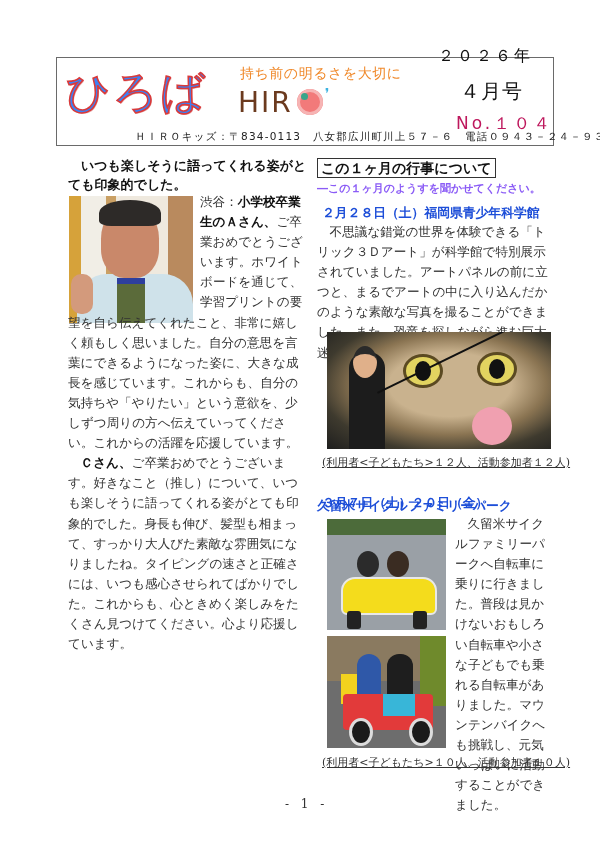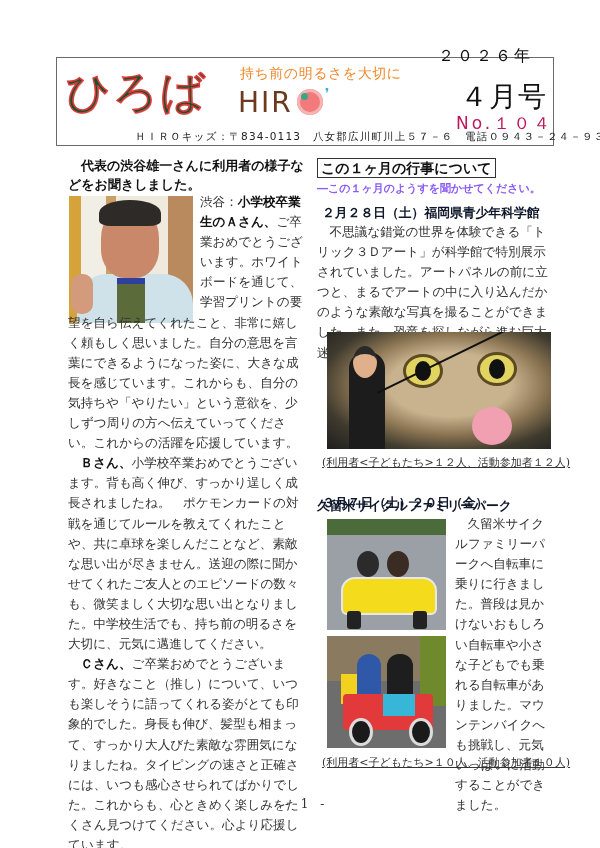--- a/index.html
+++ b/index.html
@@ -1,48 +1,48 @@
 <!DOCTYPE html>
 <html><head>
 <meta charset="utf-8">
 <style>
   html, body { margin:0; padding:0; background:#ffffff; }
   body { width:600px; height:848px; position:relative; overflow:hidden;
          font-family:"DejaVu Serif","Liberation Serif",serif; color:#222; }
   .abs { position:absolute; }
   .header-box { left:56px; top:57px; width:498px; height:89px; border:1.5px solid #6a6a6a; box-sizing:border-box; background:#fff; }
   .title-hiroba { left:66px; top:68px; font-family:"DejaVu Sans","Liberation Sans",sans-serif; font-size:44px; line-height:48px;
-    color:#14532d; -webkit-text-stroke:1.6px #d93a3a; letter-spacing:2px; text-shadow:1px 1px 0 #e9b0b0; }
+    color:#3b82f6; -webkit-text-stroke:1.6px #d93a3a; letter-spacing:2px; text-shadow:1px 1px 0 #e9b0b0; }
   .service-label { left:240px; top:65px; font-family:"DejaVu Sans","Liberation Sans",sans-serif; font-size:14px; color:#f08a2c; letter-spacing:0.5px; }
   .logo { left:238px; top:84px; height:36px; display:flex; align-items:center; font-family:"DejaVu Sans","Liberation Sans",sans-serif;
     font-weight:normal; font-size:28px; color:#6b3a1e; letter-spacing:2px; }
   .logo .flower { display:inline-block; width:26px; height:26px; border-radius:50%; background:#f27a7a; position:relative; margin:0 4px;
     box-shadow: 0 0 0 3px #f6b4b4 inset; }
   .logo .flower::after { content:""; position:absolute; left:4px; top:4px; width:7px; height:7px; border-radius:50%; background:#3aa58a; }
   .logo .drops { color:#3cb2e0; font-size:14px; margin-left:-2px; margin-top:-18px; }
   .year { left:438px; top:46px; font-family:"DejaVu Sans","Liberation Sans",sans-serif; font-size:16px; letter-spacing:3px; color:#111; }
-  .issue { left:460px; top:78px; font-family:"DejaVu Sans","Liberation Sans",sans-serif; font-size:28px; color:#111; letter-spacing:1px; }
+  .issue { left:460px; top:78px; font-family:"DejaVu Sans","Liberation Sans",sans-serif; font-size:20px; color:#111; letter-spacing:1px; }
   .issue-no { left:456px; top:112px; font-family:"DejaVu Sans","Liberation Sans",sans-serif; font-size:17px; color:#be185d; letter-spacing:3px; }
   .address { left:135px; top:130px; font-family:"DejaVu Sans","Liberation Sans",sans-serif; font-size:10.5px; color:#222; letter-spacing:1.2px; white-space:nowrap; }
   .lead { left:68px; top:156px; width:240px; font-family:"DejaVu Sans","Liberation Sans",sans-serif; font-weight:bold; font-size:13px; line-height:19px; color:#111; }
   .col-text { font-size:12.6px; line-height:20.1px; color:#333; }
   .col-text b { font-family:"DejaVu Sans","Liberation Sans",sans-serif; color:#111; }
   .photo { overflow:hidden; }
   .photo-man { left:69px; top:196px; width:124px; height:127px;
     background: linear-gradient(90deg,#d6a23a 0 10%, #f1eee6 10% 30%, #caa064 30% 38%, #efe9de 38% 80%, #b98a5e 80% 100%); }
   .photo-man .face { position:absolute; left:32px; top:10px; width:58px; height:72px; border-radius:45% 45% 40% 40%; background:#c9886a; }
   .photo-man .hair { position:absolute; left:30px; top:4px; width:62px; height:26px; border-radius:50% 50% 20% 20%; background:#2d2a28; }
   .photo-man .jacket { position:absolute; left:8px; top:78px; width:116px; height:50px; border-radius:30px 30px 0 0; background:#cfe2ea; }
   .photo-man .shirt { position:absolute; left:48px; top:82px; width:28px; height:46px; background:#5b6b3a; border-top:6px solid #2e3f9e; }
   .photo-man .hand { position:absolute; left:2px; top:78px; width:22px; height:40px; border-radius:10px; background:#d39a7c; }
   .main-text-left { left:68px; top:192px; width:240px; }
   .section-title { left:317px; top:158px; font-family:"DejaVu Sans","Liberation Sans",sans-serif; font-weight:bold; font-size:14px; color:#111;
     border:1px solid #333; padding:0 3px; line-height:18px; }
   .section-sub { left:317px; top:181px; font-family:"DejaVu Sans","Liberation Sans",sans-serif; font-weight:bold; font-size:11px; color:#8b5cf6; }
-  .event-head { font-family:"DejaVu Sans","Liberation Sans",sans-serif; font-weight:bold; font-size:12.8px; color:#0f172a; line-height:18px; }
+  .event-head { font-family:"DejaVu Sans","Liberation Sans",sans-serif; font-weight:bold; font-size:12.8px; color:#1d4ed8; line-height:18px; }
   .photo-cat { left:327px; top:332px; width:224px; height:117px;
     background: radial-gradient(ellipse at 55% 45%, #c9b28e 0 35%, #8a7452 55%, #3e3a2e 75%, #1e1e1e 100%); }
   .photo-cat .eye { position:absolute; width:34px; height:28px; border-radius:50%; background:#e2d460; border:3px solid #5b4a22; }
   .photo-cat .eye::after { content:""; position:absolute; left:9px; top:4px; width:16px; height:20px; border-radius:50%; background:#111; }
   .photo-cat .pom { position:absolute; left:145px; top:75px; width:40px; height:38px; border-radius:50%; background:#f0a0b0; }
   .photo-cat .kid { position:absolute; left:22px; top:20px; width:36px; height:97px; border-radius:16px 16px 0 0; background:#1c1c1c; }
   .photo-cat .kidface { position:absolute; left:26px; top:14px; width:24px; height:24px; border-radius:50%; background:#e0b08a; border-top:8px solid #2a2a2a; }
   .photo-cat .stick { position:absolute; left:50px; top:60px; width:180px; height:2px; background:#111; transform:rotate(-26deg); transform-origin:0 0; }
   .caption { font-size:11px; color:#333; white-space:nowrap;text-decoration:underline; }
   .photo-bike1 { left:327px; top:519px; width:119px; height:111px;
@@ -71,34 +71,33 @@
 <div class="abs logo">
   <span>HIR</span>
   <span class="flower"></span>
   <span class="drops">❜</span>
 </div>
 <div class="abs year">２０２６年</div>
 <div class="abs issue">４月号</div>
 <div class="abs issue-no">No.１０４</div>
 <div class="abs address">ＨＩＲＯキッズ：〒834-0113　八女郡広川町川上５７－６　電話０９４３－２４－９３６８</div>
 
-<div class="abs lead" style="text-indent:1em;">代表の渋谷雄一さんに利用者の様子などをお聞きしました。</div>
+<div class="abs lead" style="text-indent:1em;">いつも楽しそうに語ってくれる姿がとても印象的でした。</div>
 
 <div class="abs photo photo-man">
   <div class="jacket"></div>
     <div class="shirt"></div>
     <div class="face"></div>
     <div class="hair"></div>
     <div class="hand"></div>
 </div>
 
 <div class="abs col-text main-text-left">
   <div style="float:left; width:132px; height:118px;"></div>
   <span>渋谷：</span><b>小学校卒業生のＡさん、</b><span>ご卒業おめでとうございます。ホワイトボードを通じて、学習プリントの要望を自ら伝えてくれたこと、非常に嬉しく頼もしく思いました。自分の意思を言葉にできるようになった姿に、大きな成長を感じています。これからも、自分の気持ちや「やりたい」という意欲を、少しずつ周りの方へ伝えていってください。これからの活躍を応援しています。</span>
-  <div style="text-indent:1em;"><b>Ｂさん、</b><span>小学校卒業おめでとうございます。背も高く伸び、すっかり逞しく成長されましたね。　ポケモンカードの対戦を通じてルールを教えてくれたことや、共に卓球を楽しんだことなど、素敵な思い出が尽きません。送迎の際に聞かせてくれたご友人とのエピソードの数々も、微笑ましく大切な思い出となりました。中学校生活でも、持ち前の明るさを大切に、元気に邁進してください。</span></div>
   <div style="text-indent:1em;"><b>Ｃさん、</b><span>ご卒業おめでとうございます。好きなこと（推し）について、いつも楽しそうに語ってくれる姿がとても印象的でした。身長も伸び、髪型も相まって、すっかり大人びた素敵な雰囲気になりましたね。タイピングの速さと正確さには、いつも感心させられてばかりでした。これからも、心ときめく楽しみをたくさん見つけてください。心より応援しています。</span></div>
 </div>
 
 <div class="abs section-title">この１ヶ月の行事について</div>
 <div class="abs section-sub">―この１ヶ月のようすを聞かせてください。</div>
 
 <div class="abs event-head" style="left:322px; top:204px;">２月２８日（土）福岡県青少年科学館</div>
 <div class="abs col-text" style="left:317px; top:222px; width:240px; text-indent:1em;">不思議な錯覚の世界を体験できる「トリック３Ｄアート」が科学館で特別展示されていました。アートパネルの前に立つと、まるでアートの中に入り込んだかのような素敵な写真を撮ることができました。また、恐竜を探しながら進む巨大迷路での冒険も楽しんできました。</div>
 
 <div class="abs photo photo-cat">

